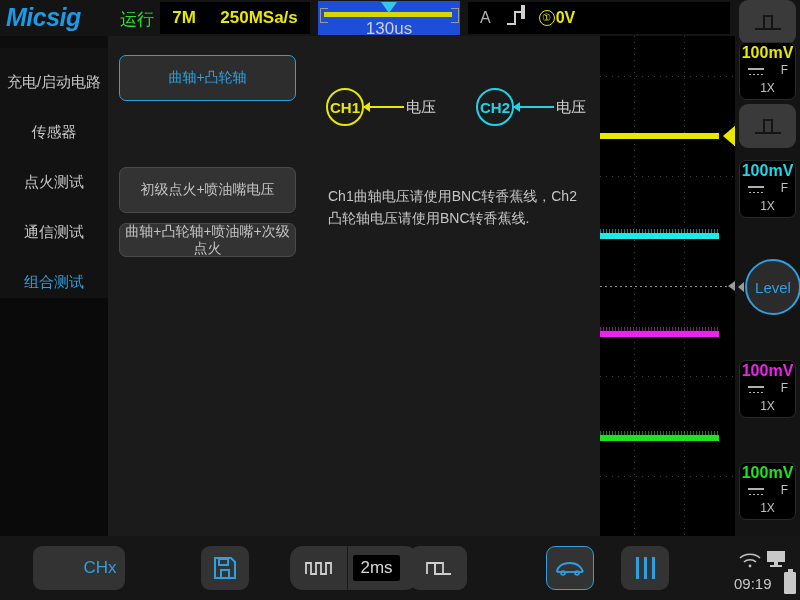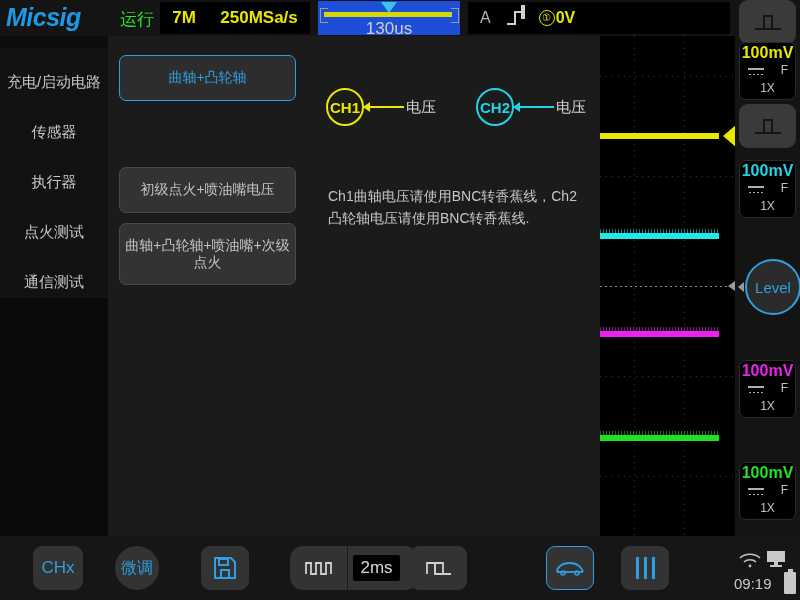--- a/index.html
+++ b/index.html
@@ -82,21 +82,21 @@
     position:absolute;left:11px;width:177px;
     background:#333333;border:1px solid #4a4a4a;border-radius:7px;
     color:#c4c4c4;font-size:14px;
     display:flex;align-items:center;justify-content:center;text-align:center;
     line-height:1.25;padding:0 4px;box-sizing:border-box;
   }
   .optbtn.sel{border-color:#2f9fe0;color:#2f9fe0;background:#2d2d2d;justify-content:center;}
   .optbtn.b1{top:19px;height:46px;}
   .optbtn.b2{top:75px;height:46px;}
   .optbtn.b3{top:131px;height:46px;}
-  .optbtn.b4{top:187px;height:62px;}
+  .optbtn.b4{top:187px;height:34px;}
 
   .chbadge{position:absolute;display:flex;align-items:center;}
   .chcircle{
     width:38px;height:38px;border-radius:50%;border:2px solid;
     display:flex;align-items:center;justify-content:center;
     font-size:15px;font-weight:bold;box-sizing:border-box;background:#1b1b1b;
   }
   .chline{height:1.5px;width:40px;position:relative;}
   .charrow{
     position:absolute;left:-1px;top:-4px;width:0;height:0;
@@ -186,21 +186,21 @@
     border-top:5px solid transparent;border-bottom:5px solid transparent;
     border-right:6px solid #9a9a9a;
   }
 
   
   .bottom{position:absolute;left:0;top:536px;width:800px;height:64px;background:#161616;}
   .bbtn{
     position:absolute;top:10px;background:#333333;border-radius:9px;
     display:flex;align-items:center;justify-content:center;color:#2f9fe0;font-size:17px;
   }
-  #chx-btn{left:33px;width:50px;height:44px;}
+  #chx-btn{left:33px;width:50px;height:44px;padding-left:42px;}
   #fine-btn{left:115px;top:10px;width:44px;height:44px;border-radius:50%;background:#333;font-size:16px;}
   #save-btn{left:201px;width:48px;height:44px;}
   #auto-btn{left:546px;width:48px;height:44px;border:1.5px solid #2f9fe0;box-sizing:border-box;}
   #menu-btn{left:621px;width:48px;height:44px;}
   .tbgroup{position:absolute;left:290px;top:10px;width:128px;height:44px;background:#333;border-radius:13px;
     display:flex;align-items:flex-start;}
   .tbgroup .half{width:57px;display:flex;align-items:center;justify-content:center;height:44px;}
   .tbgroup .sep{width:1px;height:44px;background:#1a1a1a;}
   .tbval2{background:#000;color:#d8d8d8;font-size:17px;padding:3px 7px;border-radius:2px;}
   #tb-right-btn{position:absolute;left:410px;top:10px;width:57px;height:44px;background:#333;border-radius:9px;
@@ -251,23 +251,20 @@
   </div>
 
   <div class="sidebar">
     <div class="side-item">
       <span>充电/启动电路</span>
     </div>
     <div class="side-item">
       <span>传感器</span>
     </div>
     <div class="side-item">
-      <span>执行器</span>
-    </div>
-    <div class="side-item">
       <span>点火测试</span>
     </div>
     <div class="side-item">
       <span>通信测试</span>
     </div>
     <div class="side-item active">
       <span>组合测试</span>
     </div>
   </div>
   <div class="side-below"></div>
@@ -372,23 +369,20 @@
       <div class="x">1X</div>
     </div>
   </div>
 
   <div class="bottom">
 
     <div class="bbtn" id="chx-btn">
       <span>CHx</span>
     </div>
 
-    <div class="bbtn" id="fine-btn">
-      <span>微调</span>
-    </div>
 
     <div class="bbtn" id="save-btn">
       <svg width="26" height="26" viewBox="0 0 26 26">
         <path d="M3 3 H19 L23 7 V23 H3 Z" fill="none" stroke="#2f9fe0" stroke-width="2"></path>
         <rect x="7" y="4" width="9" height="6" fill="none" stroke="#2f9fe0" stroke-width="2"></rect>
         <rect x="9" y="15" width="8" height="8" fill="none" stroke="#2f9fe0" stroke-width="2"></rect>
       </svg>
     </div>
 
     <div class="tbgroup">

